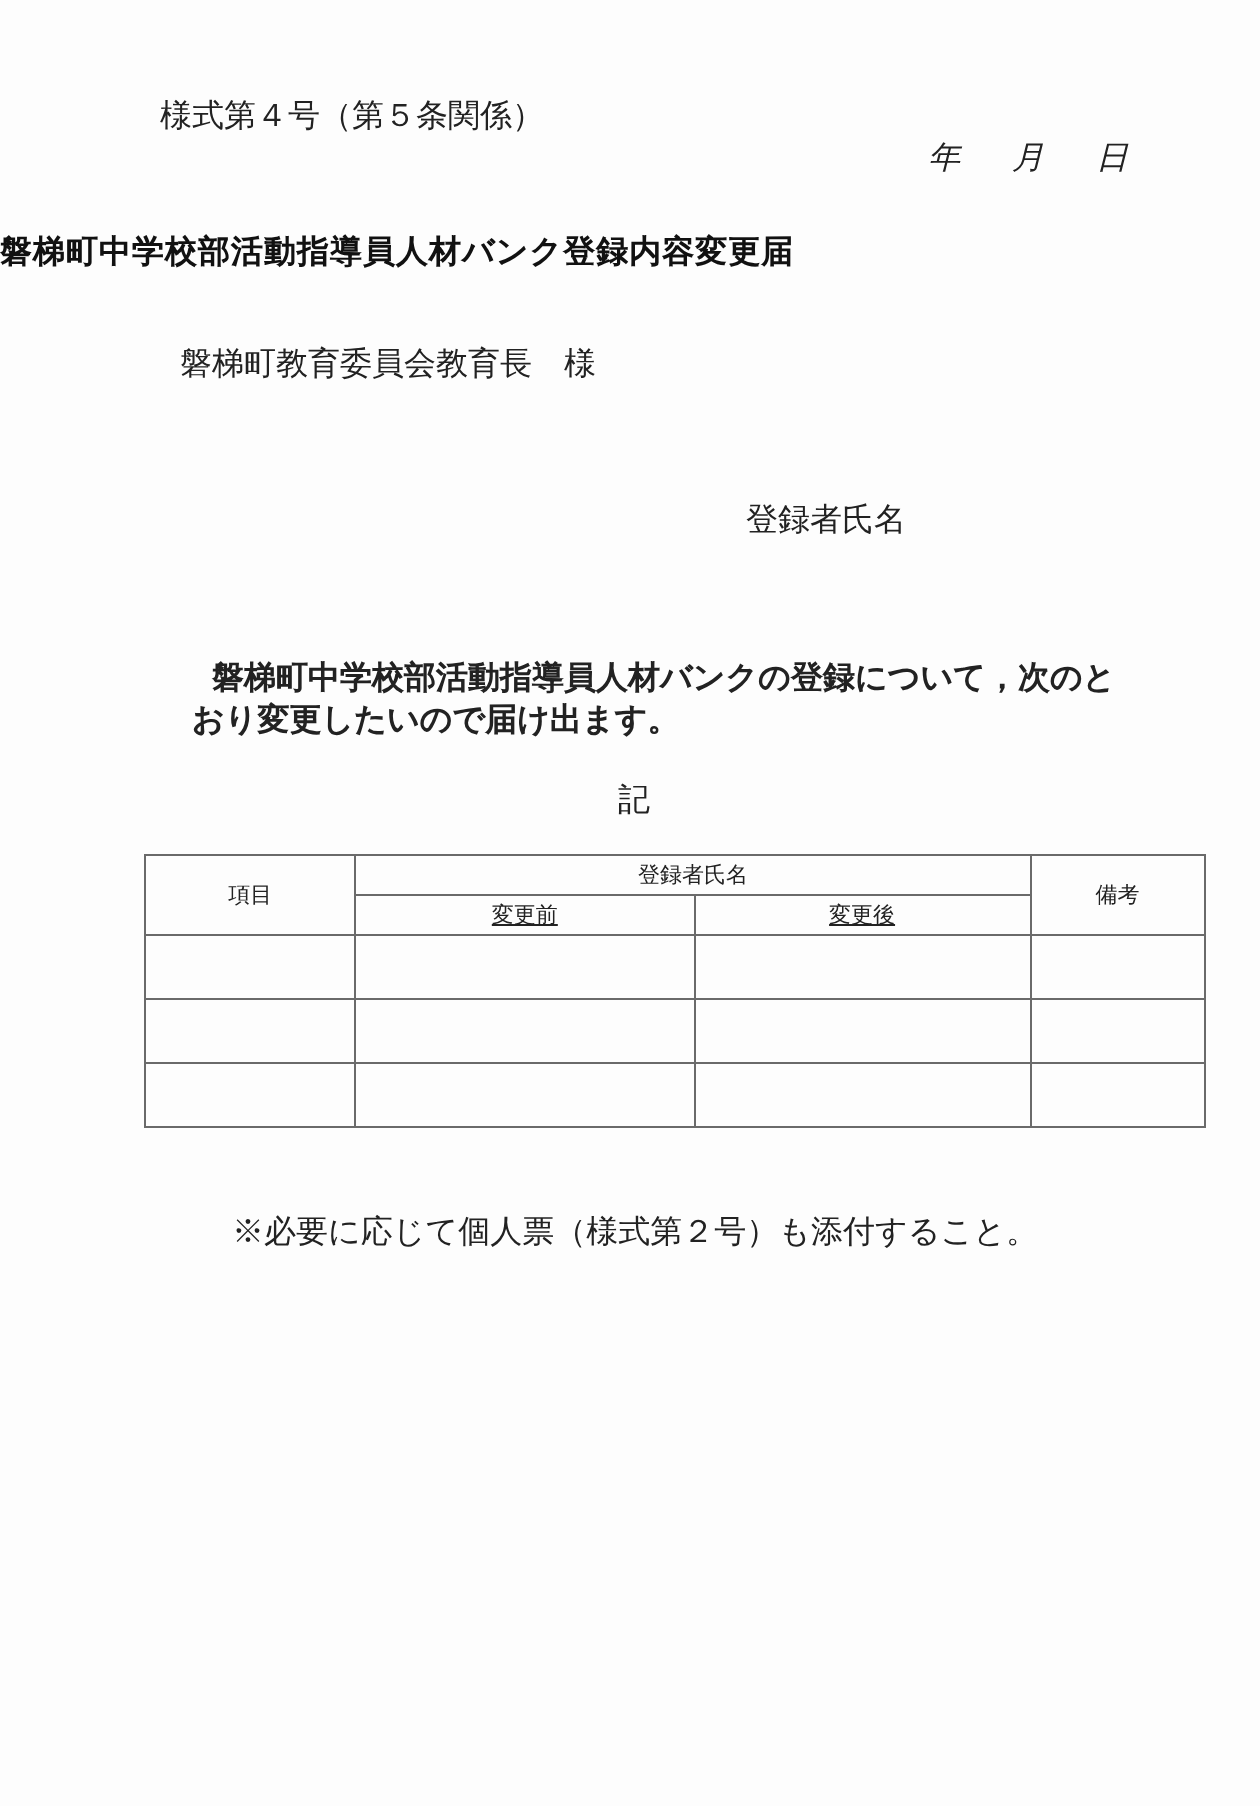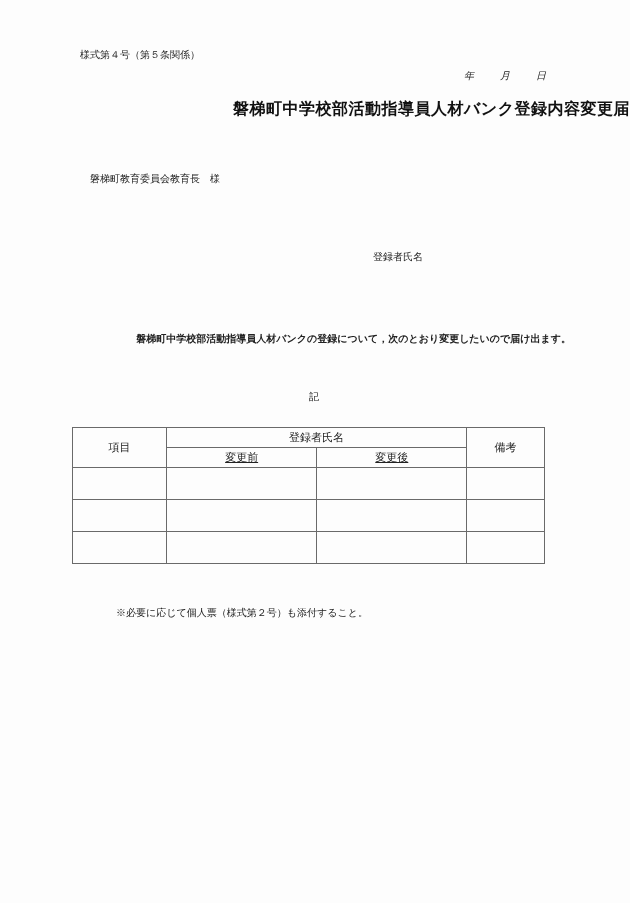--- a/index.html
+++ b/index.html
@@ -9,41 +9,41 @@
     }
     body {
       width: 630px;
       height: 903px;
       position: relative;
       overflow: hidden;
       font-family: "DejaVu Serif", "Liberation Serif", serif;
       color: #222;
     }
     .abs { position: absolute; white-space: nowrap; }
-    .small { font-size: 10px; text-align: right; }
+    .small { font-size: 16px; }
     .form-number { left: 80px; top: 48px; }
     .date-line { left: 464px; top: 69px; font-style: italic; }
     .date-line span { display: inline-block; }
     .date-line .gap { width: 26px; }
     .title {
-      left: 0; width: 630px; top: 99px; text-align: right;
+      left: 0; width: 630px; top: 116px; text-align: left;
       font-family: "DejaVu Sans", "Liberation Sans", sans-serif;
       font-weight: bold; font-size: 16px; letter-spacing: 0.5px; color: #111;
     }
     .addressee { left: 90px; top: 172px; }
     .applicant { left: 373px; top: 250px; }
     .body-text {
       left: 96px; top: 328px; width: 475px; white-space: normal;
       line-height: 21px; text-indent: 10px; font-weight: bold;
     }
     .ki { left: 309px; top: 390px; }
     table.changes {
       position: absolute;
       left: 72px; top: 427px;
-      width: 473px;
+      width: 531px;
       border-collapse: collapse;
       font-size: 11px;
     }
     table.changes td {
       border: 1px solid #6a6a6a;
       text-align: center;
       padding: 0;
     }
     table.changes tr.h1 td { height: 19px; }
     table.changes tr.h2 td { height: 19px; text-decoration: underline; }

